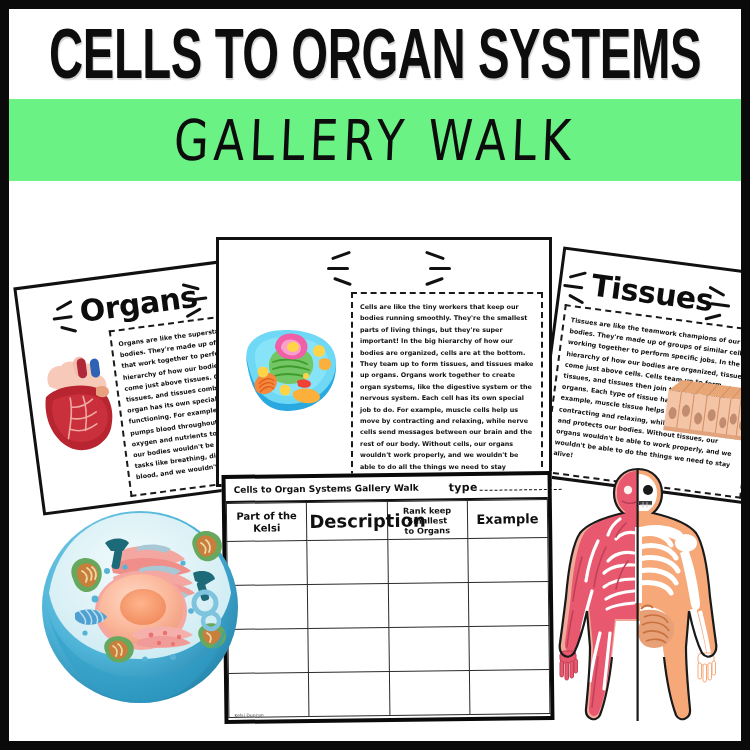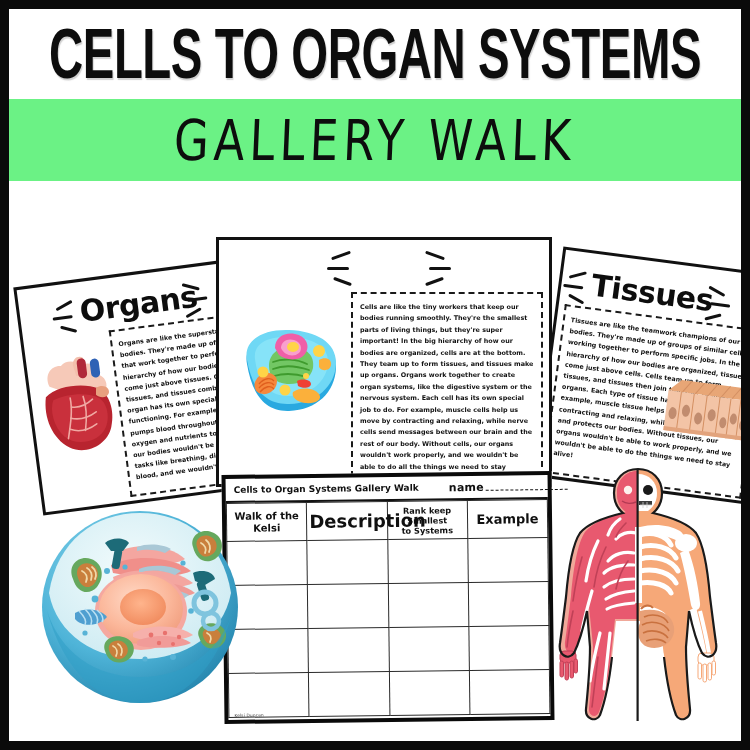--- a/index.html
+++ b/index.html
@@ -286,35 +286,35 @@
       <circle cx="73" cy="52" r="3" fill="#ffd447"></circle>
     </svg>
 
     <div class="card-body">Cells are like the tiny workers that keep our bodies running smoothly. They're the smallest parts of living things, but they're super important! In the big hierarchy of how our bodies are organized, cells are at the bottom. They team up to form tissues, and tissues make up organs. Organs work together to create organ systems, like the digestive system or the nervous system. Each cell has its own special job to do. For example, muscle cells help us move by contracting and relaxing, while nerve cells send messages between our brain and the rest of our body. Without cells, our organs wouldn't work properly, and we wouldn't be able to do all the things we need to stay healthy and alive!</div>
   </div>
 
   <div id="worksheet">
     <div class="ws-head">
       <span>Cells to Organ Systems Gallery Walk</span>
       <span class="ws-name">
-        <span>name</span><span class="ws-name-line"></span>
+        <span>type</span><span class="ws-name-line"></span>
       </span>
     </div>
 
     <table class="ws-table">
       <thead>
         <tr>
           <th class="th-part">
-            <div>Walk of the</div>
+            <div>Part of the</div>
             <div>Kelsi</div>
           </th>
           <th class="th-desc">Description</th>
           <th class="th-rank">
             <div>Rank keep Smallest</div>
-            <div>to Systems</div>
+            <div>to Organs</div>
           </th>
           <th class="th-example">Example</th>
         </tr>
       </thead>
       <tbody>
         <tr>
           <td></td>
           <td></td>
           <td></td>
           <td></td>

